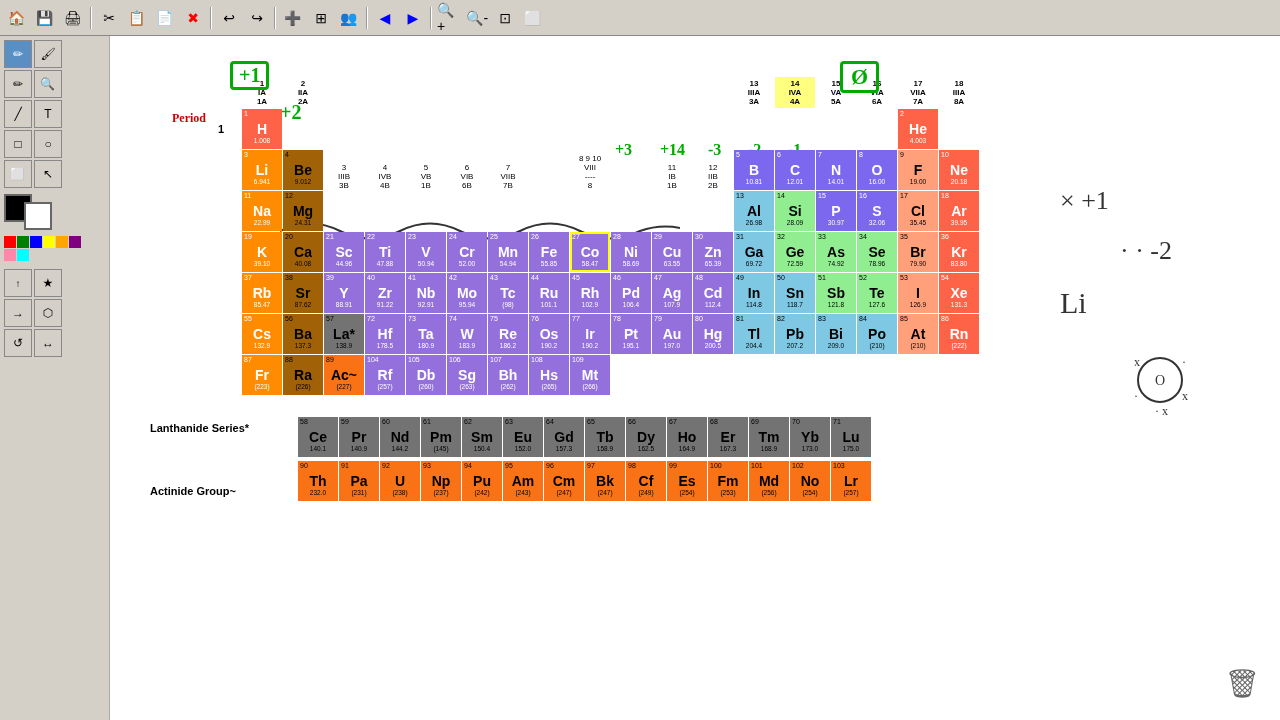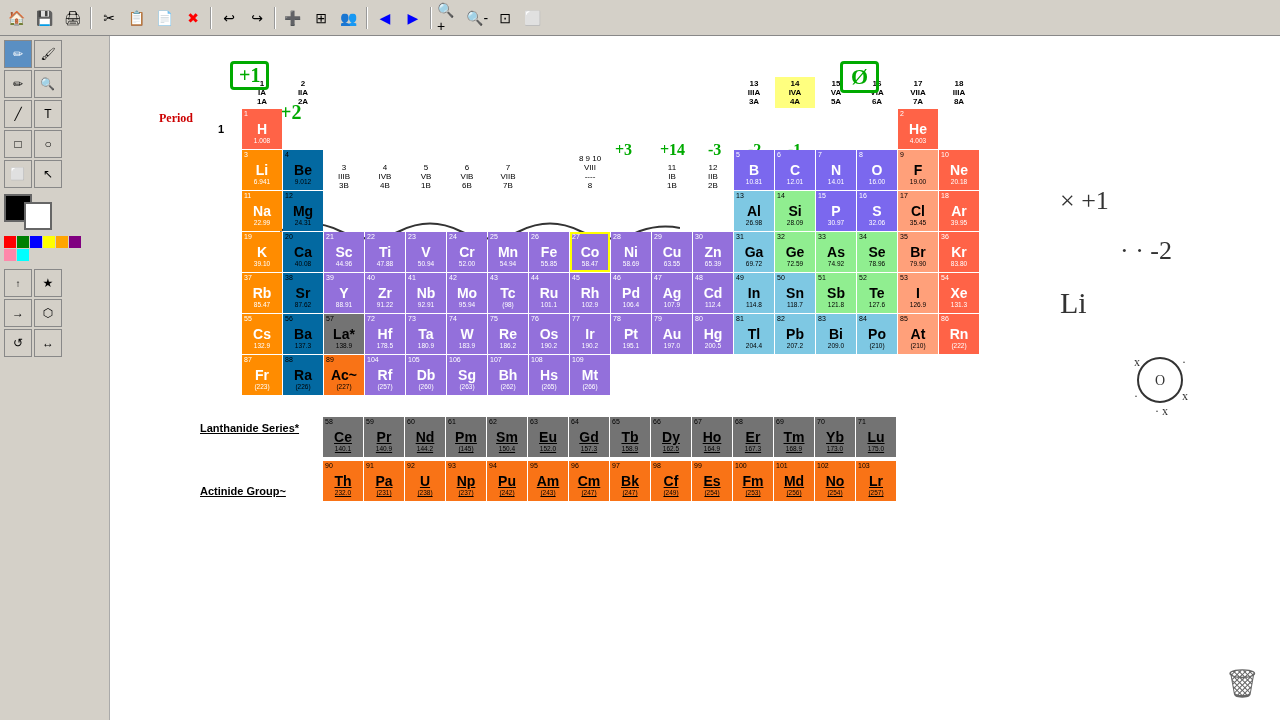--- a/index.html
+++ b/index.html
@@ -121,21 +121,21 @@
       margin-top: 8px;
     }
     
     .pt-cell .atomic-mass {
       font-size: 6.5px;
       font-weight: normal;
       margin-top: 1px;
     }
     
     .pt-cell.alkali { background-color: #ff8c00; color: white; }
-    .pt-cell.alkaline { background-color: #0369a1; color: black; }
+    .pt-cell.alkaline { background-color: #a16207; color: black; }
     .pt-cell.transition { background-color: #9370db; color: white; }
     .pt-cell.post-transition { background-color: #7ec8e3; color: black; }
     .pt-cell.metalloid { background-color: #90ee90; color: black; }
     .pt-cell.nonmetal { background-color: #7b68ee; color: white; }
     .pt-cell.halogen { background-color: #ffa07a; color: black; }
     .pt-cell.noble { background-color: #ff6347; color: white; }
     .pt-cell.lanthanide { background-color: #737373; color: black; }
     .pt-cell.actinide { background-color: #f97316; color: black; }
     .pt-cell.hydrogen { background-color: #ff6347; color: white; }
     .pt-cell.empty { background: transparent; }
@@ -232,21 +232,21 @@
           <div class="tool-btn">↺</div>
           <div class="tool-btn">↔</div>
         </div>
       </div>
     </div>
 
     <div class="main-canvas">
 
       <div style="position:absolute; top:20px; left:40px;">
 
-        <div style="position:absolute; left:9px; top:55px; font-size:12px; color:#cc0000; font-weight:bold; font-family:'Comic Sans MS',cursive;">Period</div>
+        <div style="position:absolute; left:22px; top:55px; font-size:12px; color:#cc0000; font-weight:bold; font-family:'Comic Sans MS',cursive;">Period</div>
 
         <div style="position:absolute; left:80px; top:5px; font-size:20px; color:#00aa00; font-weight:bold; font-family:'Comic Sans MS',cursive; border: 3px solid #00aa00; padding:0 6px; border-radius:4px;">+1</div>
 
         <div style="position:absolute; left:130px; top:45px; font-size:20px; color:#00aa00; font-weight:bold; font-family:'Comic Sans MS',cursive;">+2</div>
 
         <div style="position:absolute; left:690px; top:5px; font-size:22px; color:#00aa00; font-weight:bold; font-family:'Comic Sans MS',cursive; border:3px solid #00aa00; padding:0 8px; border-radius:4px;">Ø</div>
 
 
         <div style="position:absolute; left:465px; top:85px; font-size:16px; color:#00aa00; font-weight:bold; font-family:'Comic Sans MS',cursive;">+3</div>
         <div style="position:absolute; left:510px; top:85px; font-size:16px; color:#00aa00; font-weight:bold; font-family:'Comic Sans MS',cursive;">+14</div>
@@ -780,21 +780,21 @@
             <td class="pt-cell transition">
               <div class="atomic-num">109</div>
               <div class="symbol">Mt</div>
               <div class="atomic-mass">(266)</div>
             </td>
             <td colspan="9" class="pt-cell empty"></td>
           </tr>
         </tbody>
           </table>
 
-        <div style="margin-top:20px; margin-left:50px; display:flex; gap:2px;text-decoration:underline;">
+        <div style="margin-top:20px; display:flex; gap:27px;">
           <div style="width:120px; display:flex; flex-direction:column; justify-content:space-around; gap:40px;">
             <div style="font-size:11px; font-weight:bold;">Lanthanide Series*</div>
             <div style="font-size:11px; font-weight:bold;">Actinide Group~</div>
           </div>
 
           <div>
 
             <table class="pt-table" style="margin-bottom:2px;">
               <tbody>
                   <tr>

